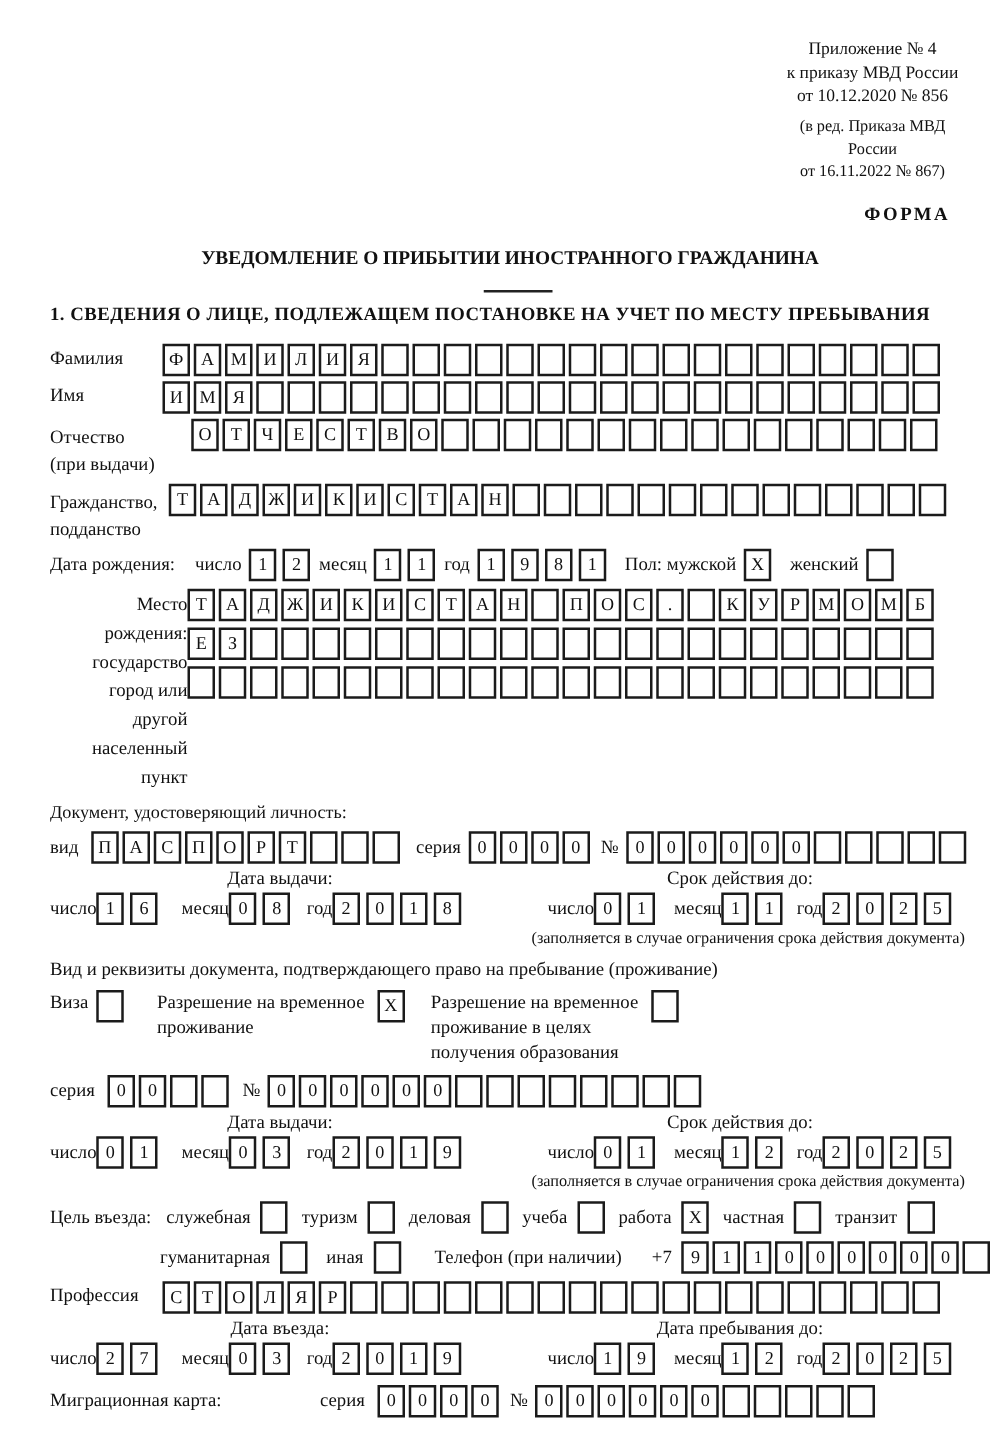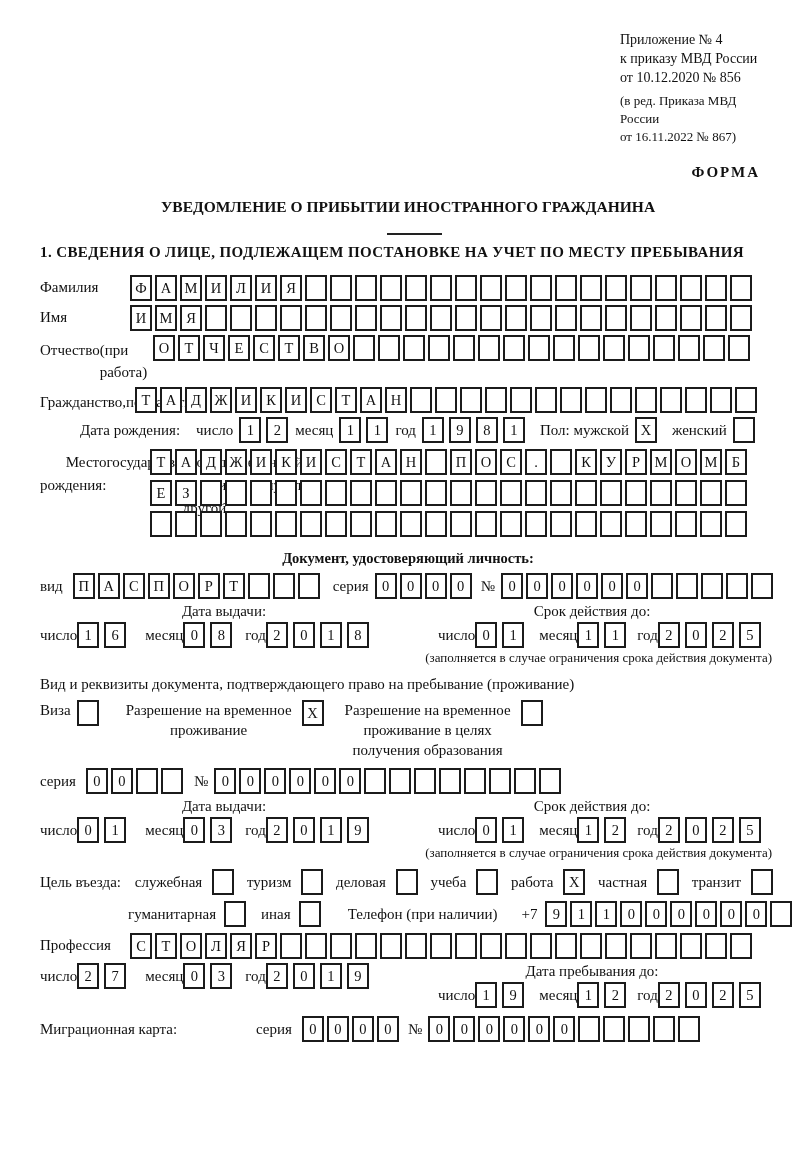--- a/index.html
+++ b/index.html
@@ -5,63 +5,63 @@
   * { margin:0; padding:0; box-sizing:border-box; }
   html,body { background:#ffffff; }
   body {
     width:800px; height:1163px; overflow:hidden;
     color:#111; font-family:"Liberation Serif","DejaVu Serif",serif;
     font-size:15px; position:relative;
   }
   .page { padding:30px 24px 0 40px; }
 
   
-  .hdr { margin-left:580px; font-size:14px; line-height:19px; }
+  .hdr { margin-left:580px; font-size:14px; line-height:19px;text-align:center; }
   .hdr .rev { font-size:13px; line-height:18px; margin-top:5px; }
   .forma { text-align:right; padding-right:16px; font-weight:bold; letter-spacing:2px; margin-top:18px; font-size:15px; }
 
   .title { text-align:center; font-weight:bold; font-size:15.5px; line-height:23px; margin-top:14px; }
   .blank-line { display:inline-block; width:55px; height:13px; border-bottom:2px solid #222; margin-left:12px; }
 
   .sec { font-weight:bold; font-size:15px; letter-spacing:.4px; margin-top:3px; margin-bottom:14px; }
 
   
   .row { display:flex; align-items:flex-start; margin-bottom:4px; }
   .lbl { flex:none; padding-top:4px; }
-  .lbl2 { flex:none; display:flex; flex-direction:row; line-height:22px; padding-top:4px; }
+  .lbl2 { flex:none; display:flex; flex-direction:column; line-height:22px; padding-top:4px; }
   .cells { display:flex; flex:none; }
   .box {
     flex:none; width:22px; height:26px; border:2px solid #1b1b1b;
     margin-right:3px; text-align:center; line-height:22px;
     font-size:14.5px; background:#fff;
   }
   .cells.d .box { margin-right:5px; }
   .w90{width:90px}.w95{width:95px}.w110{width:110px}.w113{width:113px}.w120{width:100px}.w190{width:190px}
   .stack { display:flex; flex-direction:column; }
   .stack .cells { margin-bottom:5px; }
 
   
   .inl { display:flex; align-items:center; }
   .inl .t { padding:0 6px 0 2px; }
   .inl .t.first { padding-left:0; }
 
-  .doc-head { text-align:center; font-weight:bold; font-size:14.5px; margin:8px 0 6px 0; }
+  .doc-head { font-weight:normal; font-size:14.5px; margin:8px 0 6px 0; }
 
   .dates { display:flex; margin-top:4px; }
   .dates .half { width:50%; }
   .dhead { text-align:center; margin-bottom:2px; }
   .dline { display:flex; align-items:center; }
   .note { text-align:right; font-size:13px; margin-top:2px; padding-right:4px; }
 
   .para { line-height:24px; margin-top:6px; }
 
   .opts { display:flex; align-items:flex-start; margin-top:4px; margin-bottom:8px; }
   .opt { display:flex; align-items:flex-start; }
   .opt .olbl { line-height:20px; }
-  .opt .center { text-align:center; }
+  .opt .center { }
   .opt .cells { margin-left:10px; }
 
   .purpose-line { display:flex; align-items:center; margin-bottom:6px; flex-wrap:nowrap; }
   .purpose-line .t { padding:0 4px 0 8px; white-space:nowrap; }
   .purpose-line .t.first { padding-left:0; }
   .purpose-line .cells { margin-left:4px; }
 </style>
 </head>
 <body>
 
@@ -143,21 +143,21 @@
         <span class="box"></span>
         <span class="box"></span>
         <span class="box"></span>
         <span class="box"></span>
       </div>
   </div>
 
   <div class="row">
     <div class="lbl2 w113">
       <span>Отчество</span>
-      <span>(при работа)</span>
+      <span>(при выдачи)</span>
     </div>
     <div class="cells">
         <span class="box">О</span>
         <span class="box">Т</span>
         <span class="box">Ч</span>
         <span class="box">Е</span>
         <span class="box">С</span>
         <span class="box">Т</span>
         <span class="box">В</span>
         <span class="box">О</span>
@@ -208,21 +208,21 @@
         <span class="box"></span>
         <span class="box"></span>
         <span class="box"></span>
         <span class="box"></span>
         <span class="box"></span>
         <span class="box"></span>
       </div>
   </div>
 
   <div class="inl" style="margin-top:4px; margin-bottom:6px;">
-    <span class="t first" style="padding-right:14px;margin-left:40px;">Дата рождения:</span>
+    <span class="t first" style="padding-right:14px;">Дата рождения:</span>
     <span class="t">число</span>
     <span class="cells d">
         <span class="box">1</span>
         <span class="box">2</span>
       </span>
     <span class="t">месяц</span>
     <span class="cells d">
         <span class="box">1</span>
         <span class="box">1</span>
       </span>
@@ -519,21 +519,21 @@
             <span class="box">2</span>
             <span class="box">0</span>
             <span class="box">2</span>
             <span class="box">5</span>
           </span>
       </div>
       <div class="note">(заполняется в случае ограничения срока действия документа)</div>
     </div>
   </div>
 
-  <div class="purpose-line" style="margin-top:8px;justify-content:space-between;">
+  <div class="purpose-line" style="margin-top:8px;">
     <span class="t first">Цель въезда:</span>
     <span class="t">служебная</span>
     <span class="cells">
         <span class="box"></span>
       </span>
     <span class="t">туризм</span>
     <span class="cells">
         <span class="box"></span>
       </span>
     <span class="t">деловая</span>
@@ -609,20 +609,21 @@
         <span class="box"></span>
         <span class="box"></span>
         <span class="box"></span>
         <span class="box"></span>
         <span class="box"></span>
       </div>
   </div>
 
   <div class="dates">
     <div class="half">
+      <div class="dhead">Дата въезда:</div>
       <div class="dline">
         <span class="t first">число</span>
         <span class="cells d">
             <span class="box">2</span>
             <span class="box">7</span>
           </span>
         <span class="t" style="padding-left:14px;">месяц</span>
         <span class="cells d">
             <span class="box">0</span>
             <span class="box">3</span>

